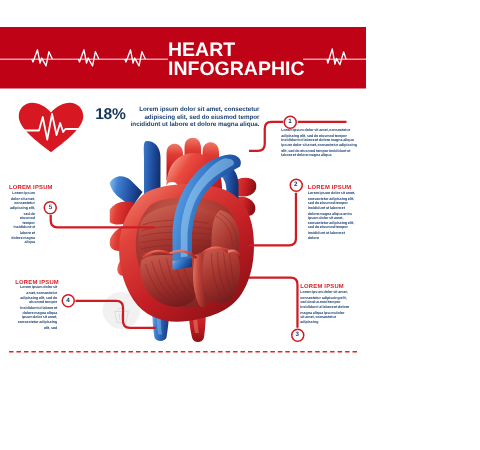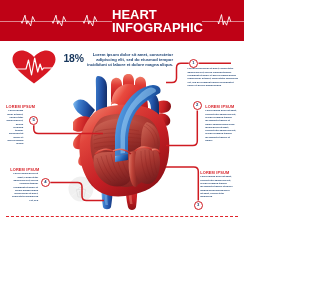--- a/index.html
+++ b/index.html
@@ -1,18 +1,18 @@
 <!DOCTYPE html>
 <html><head>
 <meta charset="utf-8">
 <style>
   html,body{margin:0;padding:0;}
   body{width:244px;height:300px;overflow:hidden;background:#fff;
        font-family:"Liberation Sans",sans-serif;-webkit-font-smoothing:antialiased;}
-  .page{position:relative;width:244px;height:227px;overflow:hidden;}
+  .page{position:relative;width:244px;height:227px;overflow:hidden;margin-top:18px;}
 
   
   .header{position:absolute;left:0;top:0;width:244px;height:41px;background:#bf0216;}
   .hdr-title{position:absolute;left:112px;top:9.3px;color:#fff;font-weight:bold;
              font-size:13px;line-height:12.8px;letter-spacing:0px;z-index:3;}
   .ekg-l{position:absolute;left:0;top:8px;}
   .ekg-r{position:absolute;left:202px;top:8px;}
 
   
   .heart-icon{position:absolute;left:12px;top:50px;}

